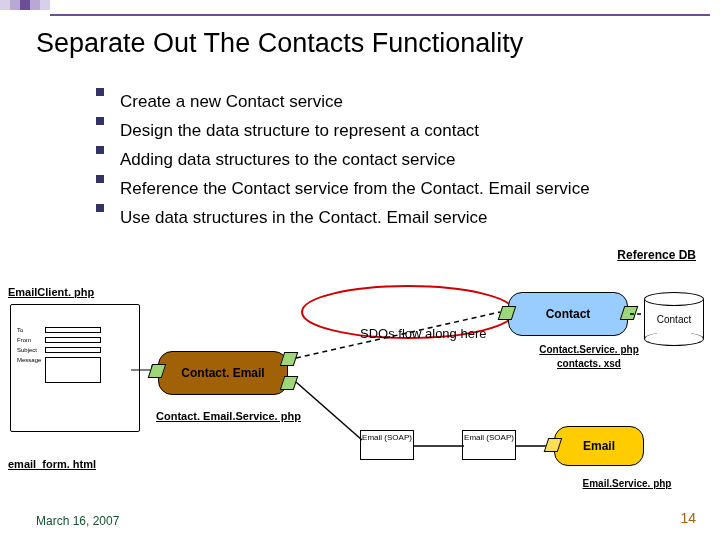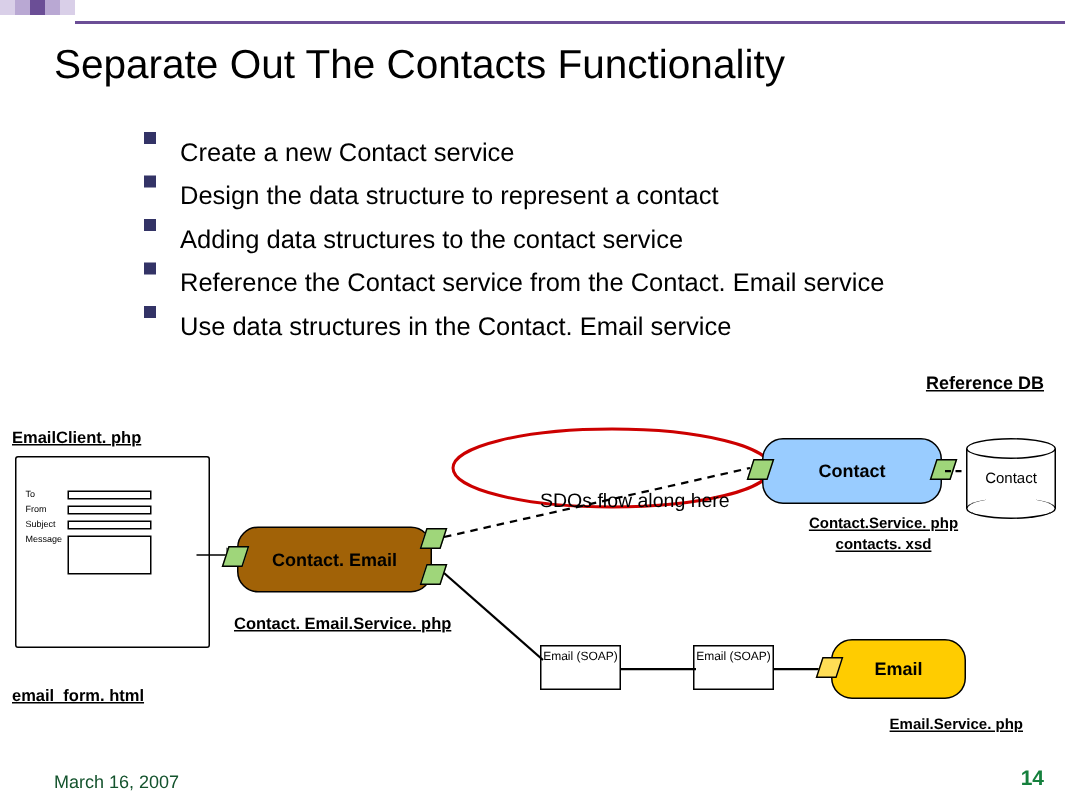--- a/index.html
+++ b/index.html
@@ -184,22 +184,22 @@
   .footer-date {
     position: absolute;
     left: 36px; top: 514px;
     font-size: 12px;
     color: #14532d;
   }
   .footer-num {
     position: absolute;
     right: 24px; top: 510px;
     font-size: 14px;
-    font-weight: bold;
-    color: #15803d;
+    font-weight: normal;
+    color: #a16207;
   }
 </style>
 </head>
 <body>
 
 <div class="topdeco">
   <div class="sq" style="left:0;top:0;width:10px;height:10px;background:#b9a8d3"></div>
   <div class="sq" style="left:10px;top:0;width:10px;height:10px;background:#6b4e96"></div>
   <div class="sq" style="left:20px;top:0;width:10px;height:10px;background:#d9cfe8"></div>
   <div class="sq" style="left:30px;top:0;width:10px;height:10px;background:#fff;border:1px solid #d9cfe8"></div>
@@ -318,18 +318,18 @@
   </div>
   <svg class="arrow-svg" style="left:516px;top:156px" width="32" height="8">
     <line x1="0" y1="4" x2="32" y2="4" stroke="#000" stroke-width="1.5"></line>
   </svg>
 
   <div class="component comp-email">
     <div class="comp-text">Email</div>
   </div>
   <div class="nub yellow" style="left:546px;top:152px"></div>
 
-  <div class="small-lbl" style="left:572px; top:192px; width:110px;text-align:right;">Email.Service. php</div>
+  <div class="small-lbl" style="left:572px; top:192px; width:110px;">Email.Service. php</div>
 
 </div>
 
 <div class="footer-date">March 16, 2007</div>
 <div class="footer-num">14</div>
 
 </body></html>

